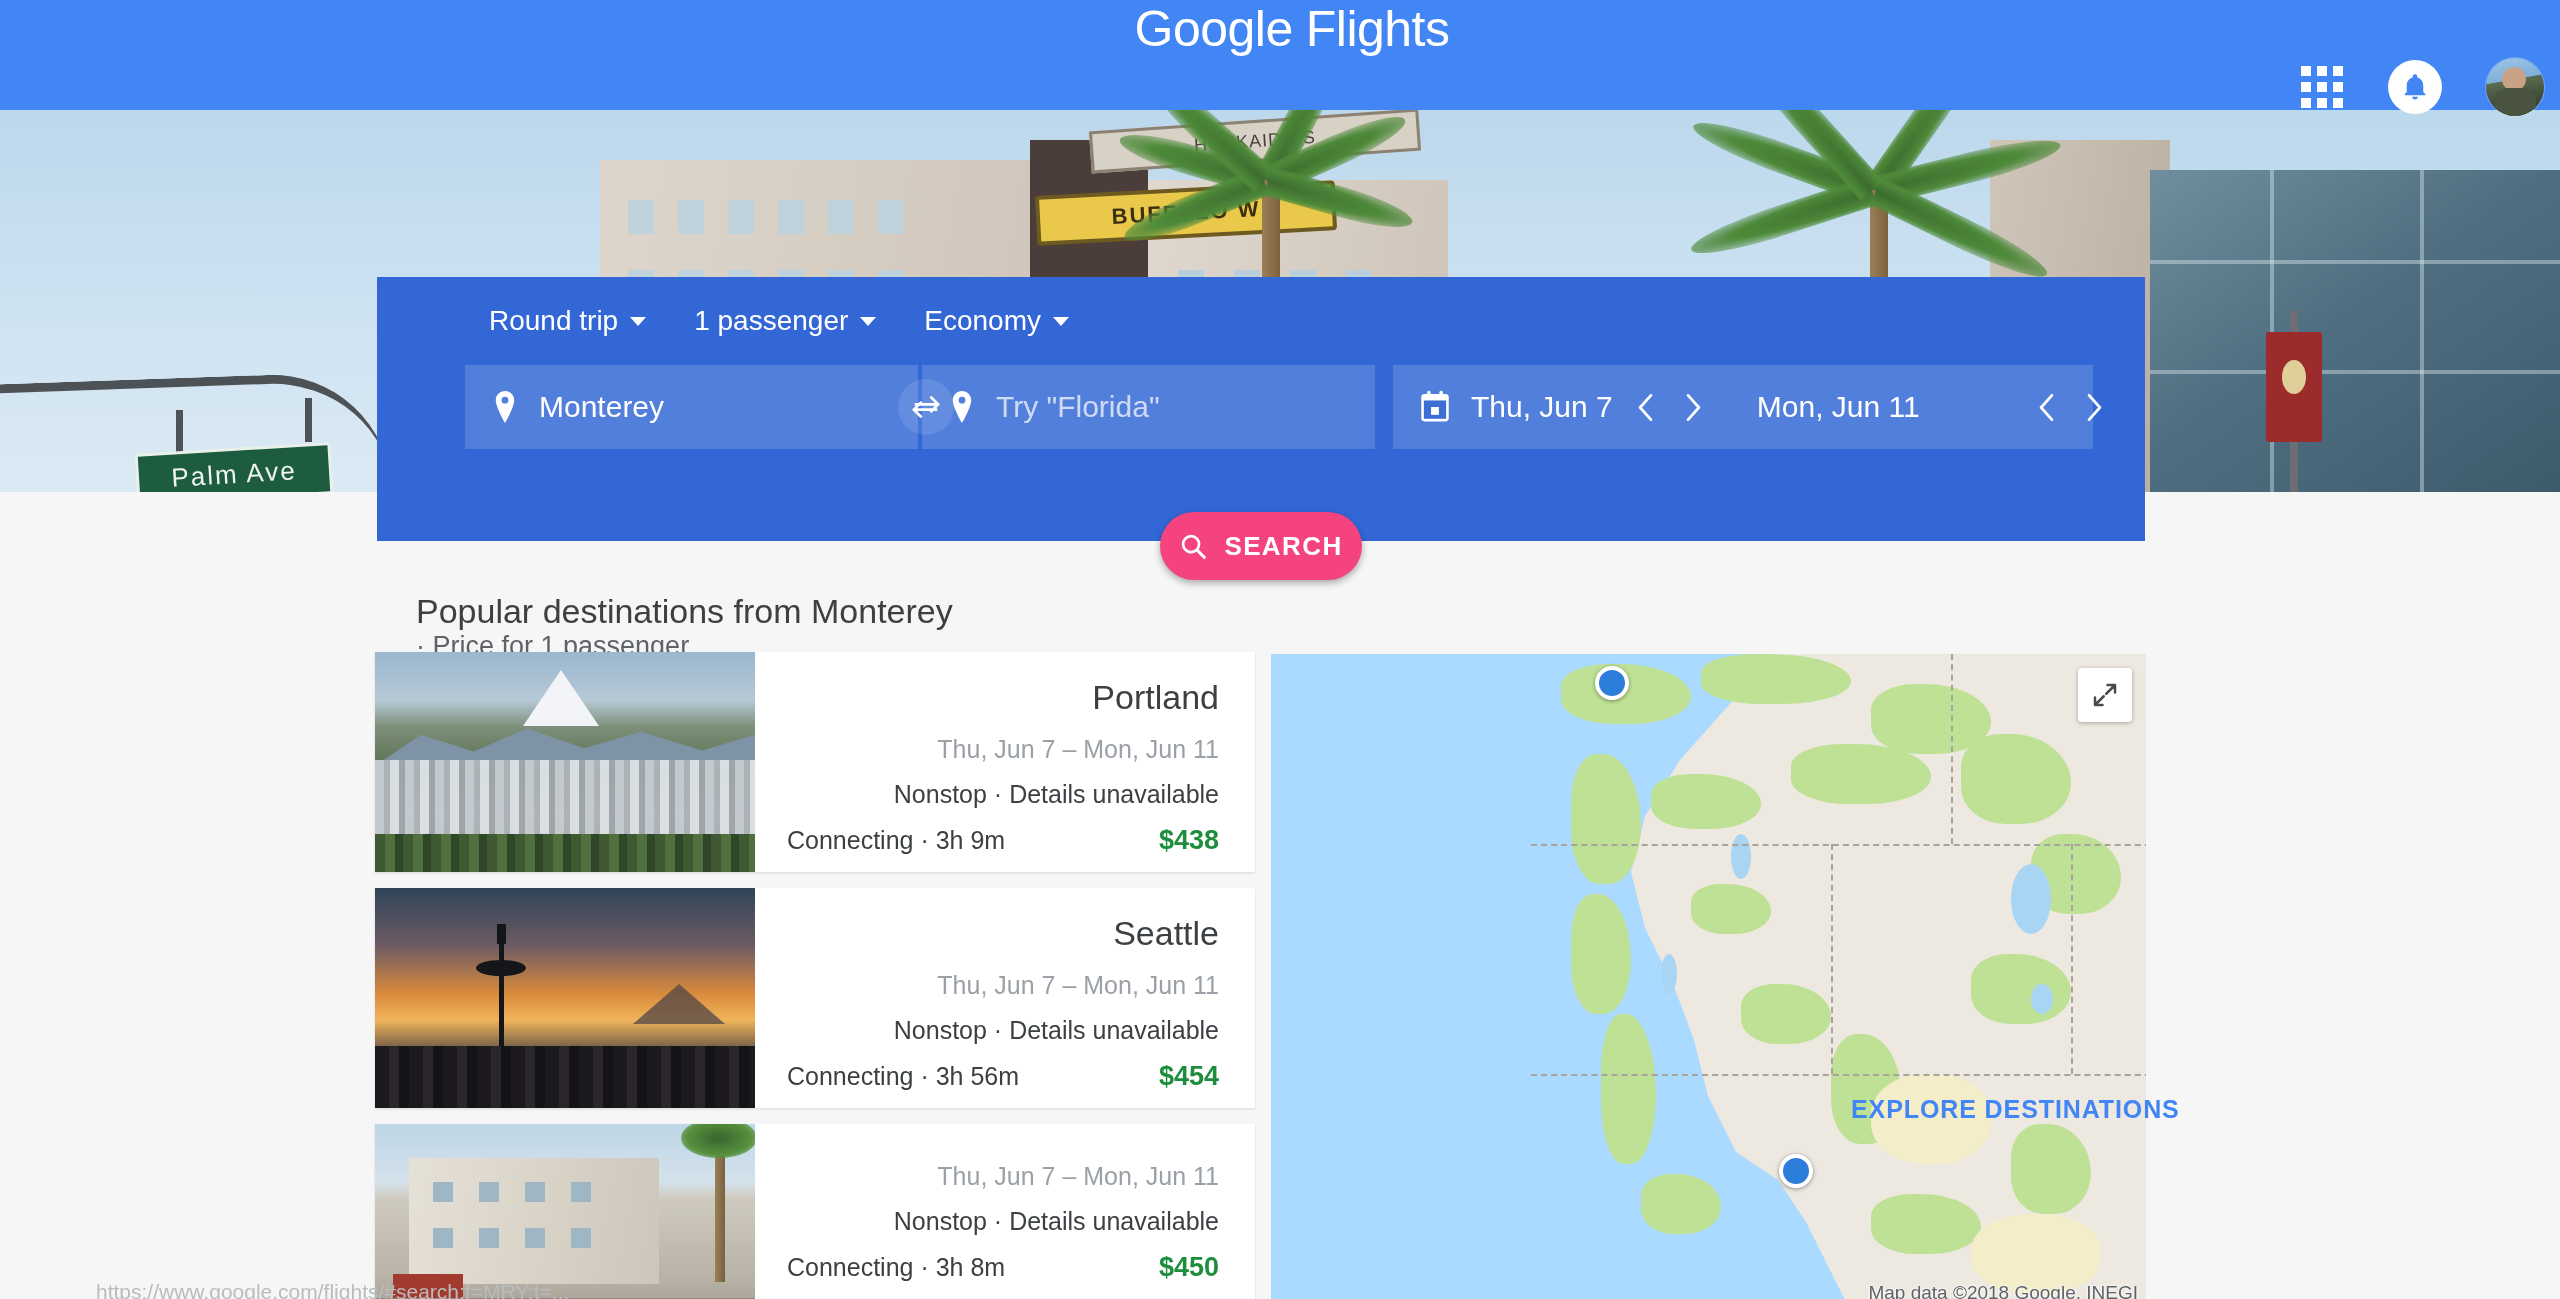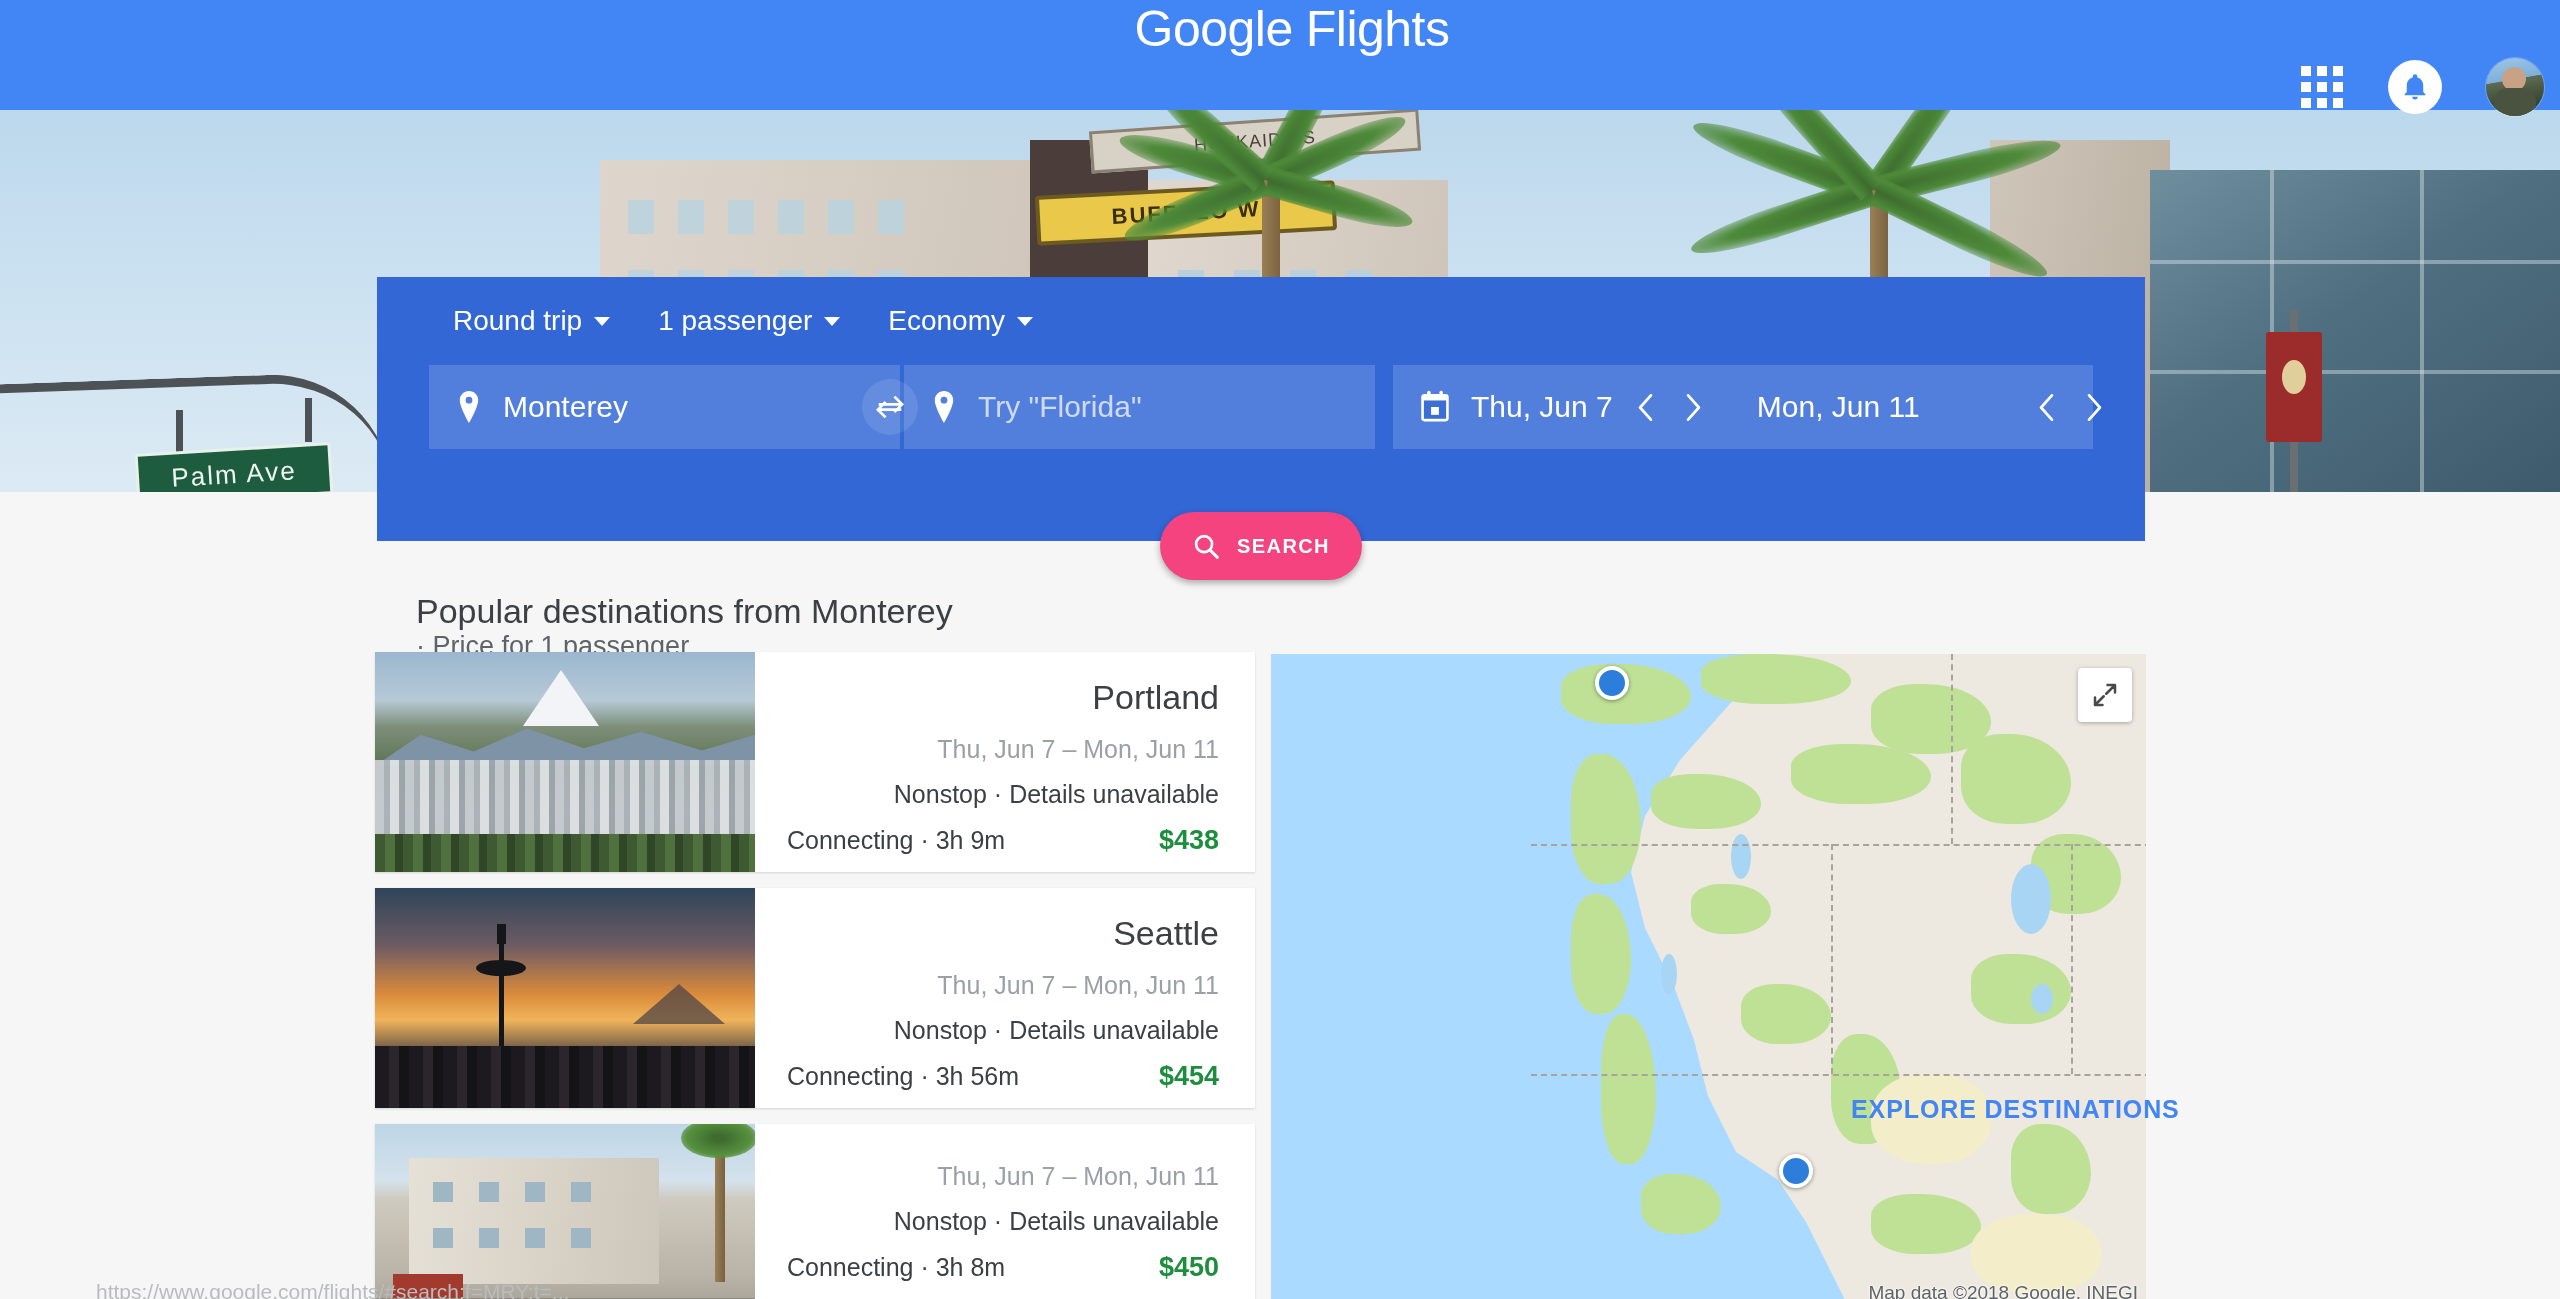--- a/index.html
+++ b/index.html
@@ -182,20 +182,21 @@
     content:""; position:absolute; left:-12px; top:-10px; width:28px; height:14px;
     background:#8c9499; border-radius:7px;
   }
 
   
   .search-panel {
     position: absolute; left: 377px; top: 277px;
     width: 1768px; height: 264px;
     background: #3367D6;
     z-index: 30;
+    padding-left: 36px;
   }
   .options-row {
     display: flex; align-items: center;
     height: 88px; padding-left: 76px;
     gap: 0;
   }
   .opt {
     display: flex; align-items: center; gap: 12px;
     color: #ffffff; font-size: 28px;
     padding: 8px 22px 8px 0;
@@ -261,21 +262,21 @@
   
   .search-btn {
     position: absolute;
     left: 1160px; top: 512px;
     width: 202px; height: 68px;
     border-radius: 34px;
     background: #F4437F;
     color: #ffffff;
     display: flex; align-items: center; justify-content: center;
     gap: 16px;
-    font-size: 20px; font-weight: bold; letter-spacing: 1.4px;
+    font-size: 26px; font-weight: bold; letter-spacing: 1.4px;
     box-shadow: 0 3px 7px rgba(0,0,0,0.32);
     cursor: pointer;
     z-index: 35;
   }
 
   
   .content {
     position: absolute; top: 492px; left: 0;
     width: 2560px; height: 807px;
     background: #f6f6f6;

